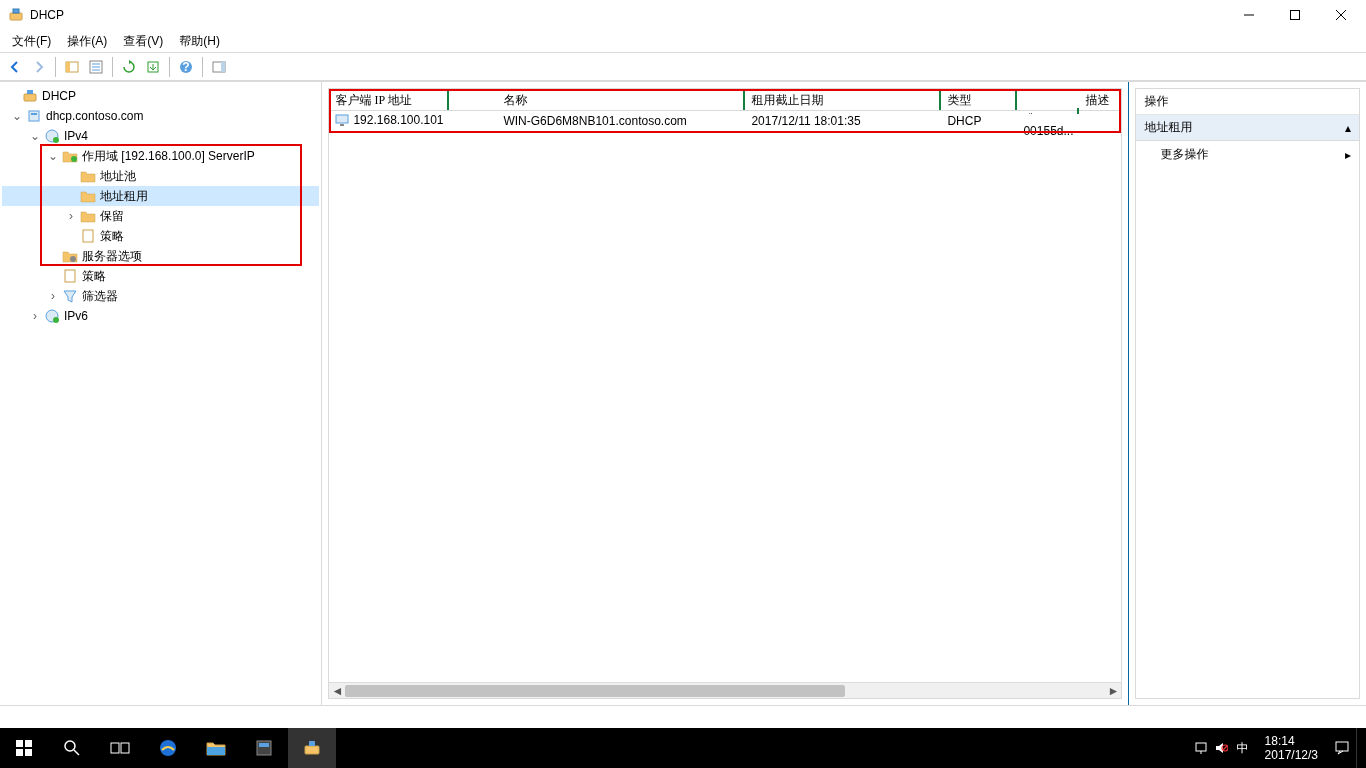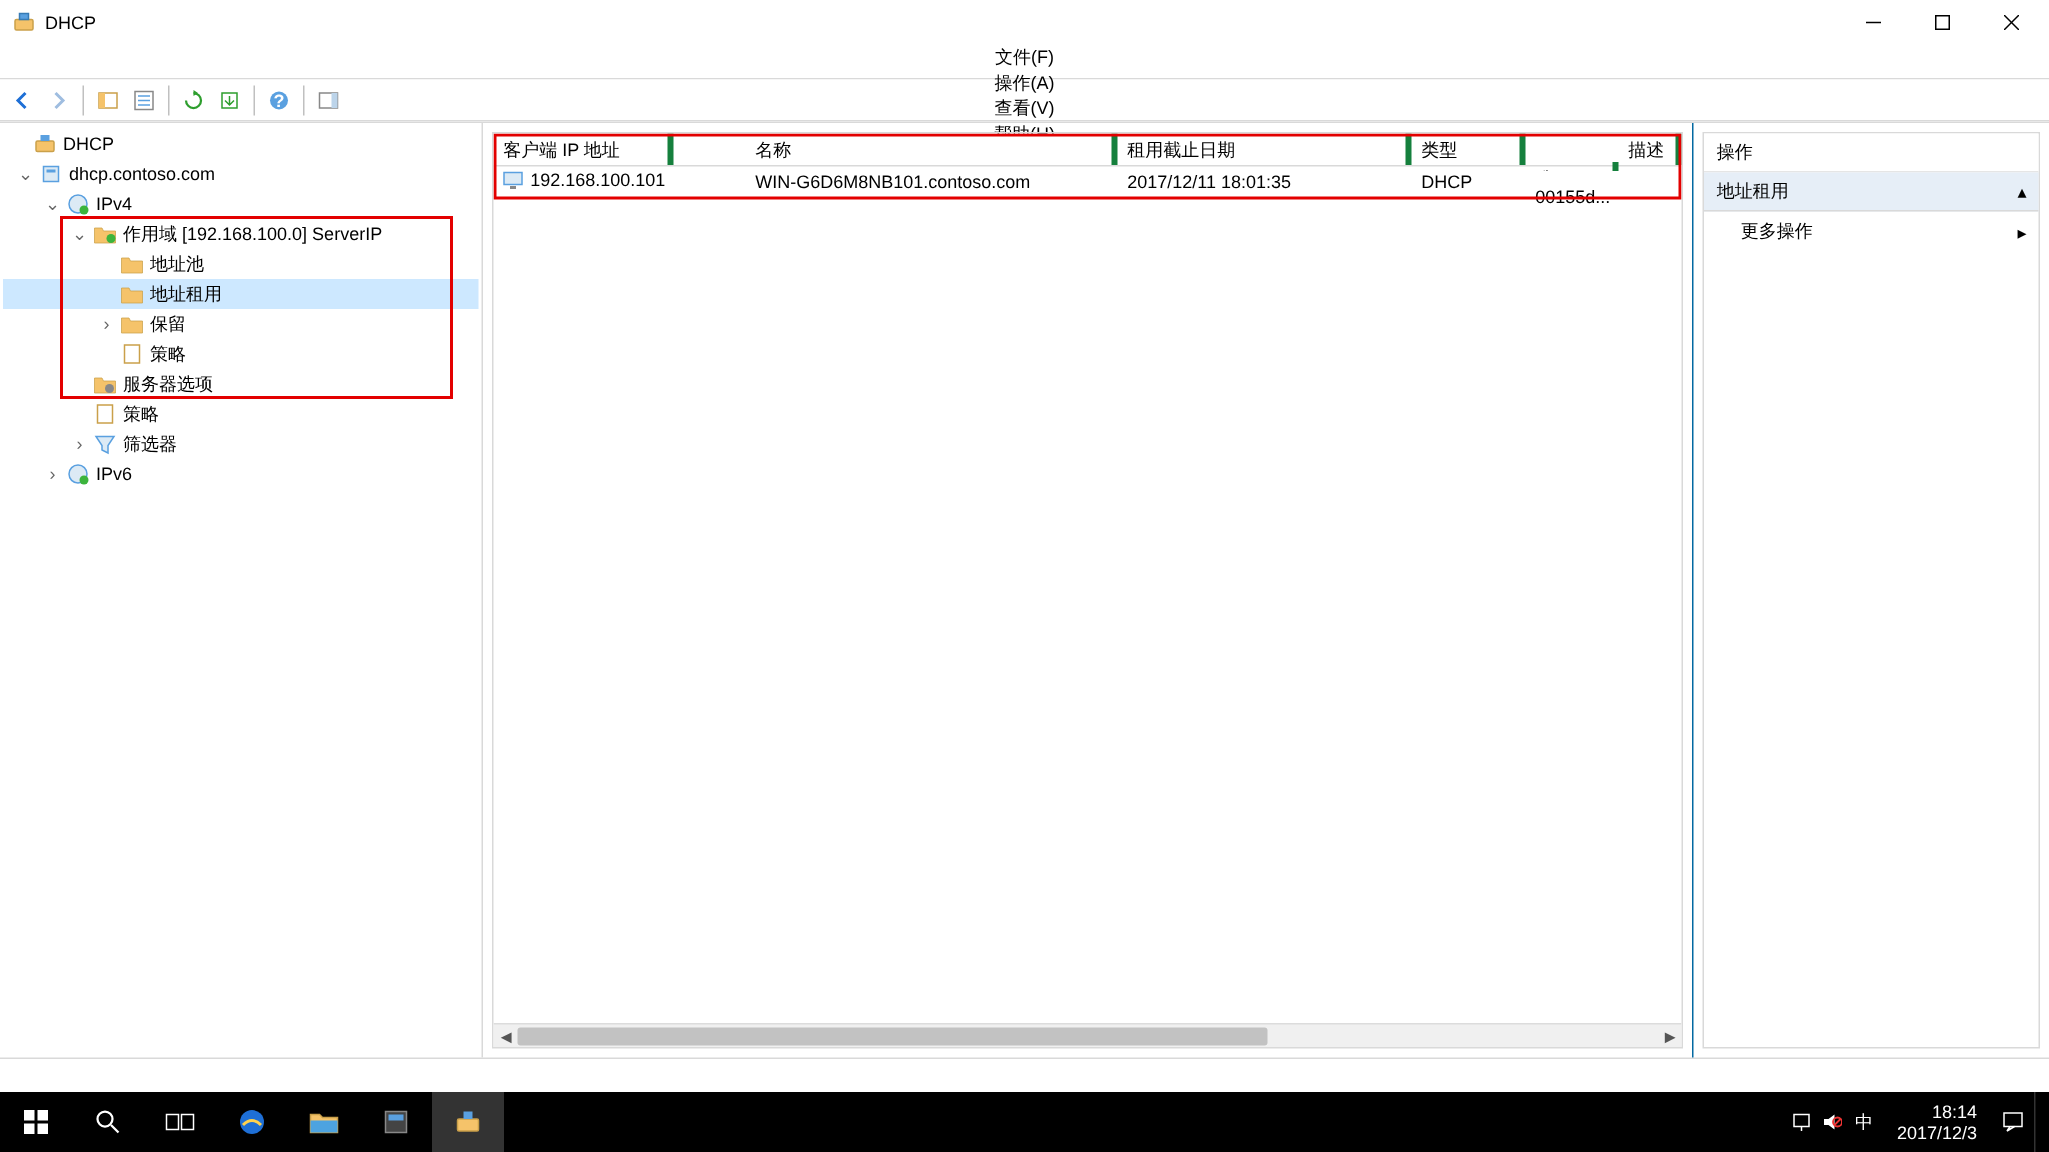--- a/index.html
+++ b/index.html
@@ -4,21 +4,21 @@
 <style>
 * { margin: 0; padding: 0; box-sizing: border-box; font-family: "Microsoft YaHei", "Segoe UI", Tahoma, sans-serif; font-size: 12px; }
 html, body { width: 1366px; height: 768px; background: #fff; overflow: hidden; }
 
 .titlebar { height: 30px; display: flex; align-items: center; padding: 0 2px 0 8px; background: #fff; }
 .titlebar .app-icon { width: 16px; height: 16px; margin-right: 6px; }
 .titlebar .title { flex: 0 0 auto; }
 .titlebar .spacer { flex: 1; }
 .titlebar .win-btn { width: 46px; height: 30px; display: flex; align-items: center; justify-content: center; }
 
-.menubar { height: 22px; display: flex; align-items: center; padding: 0 4px; background: #fff; flex-direction: column; }
+.menubar { height: 22px; display: flex; align-items: center; padding: 0 4px; background: #fff; }
 .menubar .menu-item { padding: 0 8px; cursor: default; }
 
 .sep-line { height: 1px; background: #d9d9d9; }
 
 .toolbar { height: 28px; display: flex; align-items: center; padding: 0 4px; background: #fff; gap: 2px; border-bottom: 1px solid #d9d9d9; }
 .toolbar .tb-btn { width: 22px; height: 22px; display: flex; align-items: center; justify-content: center; border-radius: 2px; }
 .toolbar .tb-div { width: 1px; height: 20px; background: #c0c0c0; margin: 0 3px; }
 
 .content { display: flex; height: 624px; border-top: 1px solid #d9d9d9; background: #fff; }
 
@@ -26,21 +26,21 @@
 .tree-pane .node { display: flex; align-items: center; height: 20px; white-space: nowrap; cursor: default; }
 .tree-pane .node.selected { background: #cde8ff; }
 .tree-pane .exp { width: 14px; text-align: center; color: #666; cursor: default; user-select: none; }
 .tree-pane .ico { width: 16px; height: 16px; margin: 0 4px 0 2px; flex: 0 0 auto; }
 .tree-pane .lbl { padding-right: 6px; }
 .red-box { position: absolute; border: 2px solid #e30000; pointer-events: none; }
 
 .center-pane { flex: 1; padding: 6px; position: relative; display: flex; flex-direction: column; }
 .grid-wrap { flex: 1; border: 1px solid #d9d9d9; position: relative; overflow: hidden; }
 .grid-header { display: flex; height: 22px; border-bottom: 1px solid #d9d9d9; background: #fff; }
-.grid-header .col { padding: 3px 6px; border-right: 4px solid #15803d; white-space: nowrap; overflow: hidden; }
+.grid-header .col { padding: 3px 6px; border-right: 2px solid #15803d; white-space: nowrap; overflow: hidden; font-family: Liberation Serif, serif; }
 .grid-row { display: flex; height: 20px; align-items: center; }
 .grid-row .cell { padding: 2px 6px; white-space: nowrap; overflow: hidden; }
 .grid-row .cell.first { display: flex; align-items: flex-start; gap: 4px; }
 .hscroll { height: 16px; background: #f0f0f0; border-top: 1px solid #dcdcdc; position: relative; }
 .hscroll .thumb { position: absolute; left: 16px; top: 2px; height: 12px; width: 500px; background: #c2c2c2; border-radius: 2px; }
 .hscroll .arrow { position: absolute; top: 0; width: 16px; height: 16px; display:flex; align-items:center; justify-content:center; color:#555; }
 .hscroll .arrow.left { left: 0; }
 .hscroll .arrow.right { right: 0; }
 
 .actions-pane { width: 250px; border-left: 1px solid #0369a1; padding: 6px; }
@@ -48,21 +48,21 @@
 .actions-pane .ap-title { padding: 4px 8px; font-weight: normal; background: #fff; border-bottom: 1px solid #e5e5e5; }
 .actions-pane .ap-section { background: #e6eef7; padding: 4px 8px; display: flex; align-items: center; justify-content: space-between; border-bottom: 1px solid #d9d9d9; }
 .actions-pane .ap-item { padding: 5px 8px 5px 24px; display: flex; align-items: center; justify-content: space-between; cursor: default; gap: 17px; }
 
 .statusbar { height: 22px; border-top: 1px solid #d9d9d9; background: #fff; }
 
 .taskbar { position: absolute; left: 0; right: 0; bottom: 0; height: 40px; background: #000; display: flex; align-items: center; color: #fff; }
 .taskbar .tb-item { width: 48px; height: 40px; display: flex; align-items: center; justify-content: center; }
 .taskbar .tray { margin-left: auto; display: flex; align-items: center; height: 40px; padding-right: 4px; }
 .taskbar .tray .tray-ico { width: 20px; height: 40px; display:flex; align-items:center; justify-content:center; font-size:11px; }
-.taskbar .clock { text-align: right; line-height: 1.2; font-size: 11px; padding: 0 10px; }
+.taskbar .clock { text-align: left; line-height: 1.2; font-size: 11px; padding: 0 10px; }
 .taskbar .showdesk { width: 6px; height: 40px; border-left: 1px solid #333; }
 
 
 .c1 { width: 120px; }
 .c2 { width: 248px; margin-left: 48px; }
 .c3 { width: 196px; }
 .c4 { width: 76px; }
 .c5 { width: 62px; margin-top: 19px; }
 .c6 { width: 42px; }
 

